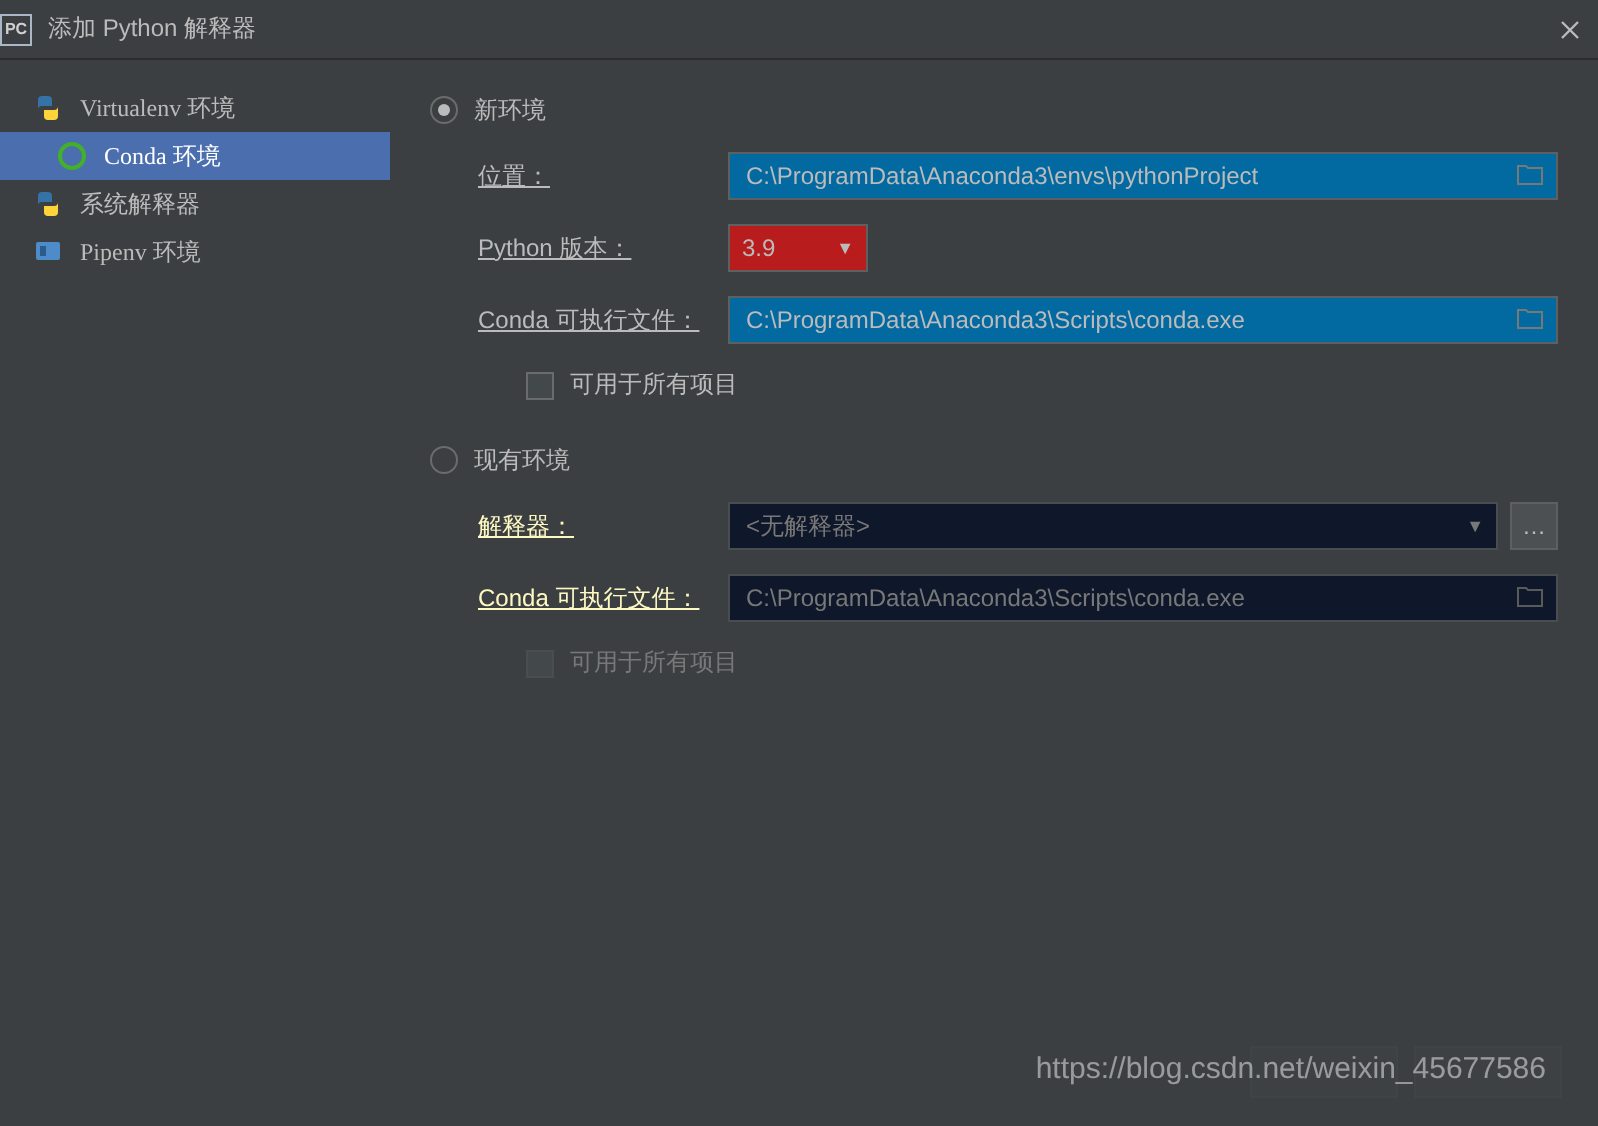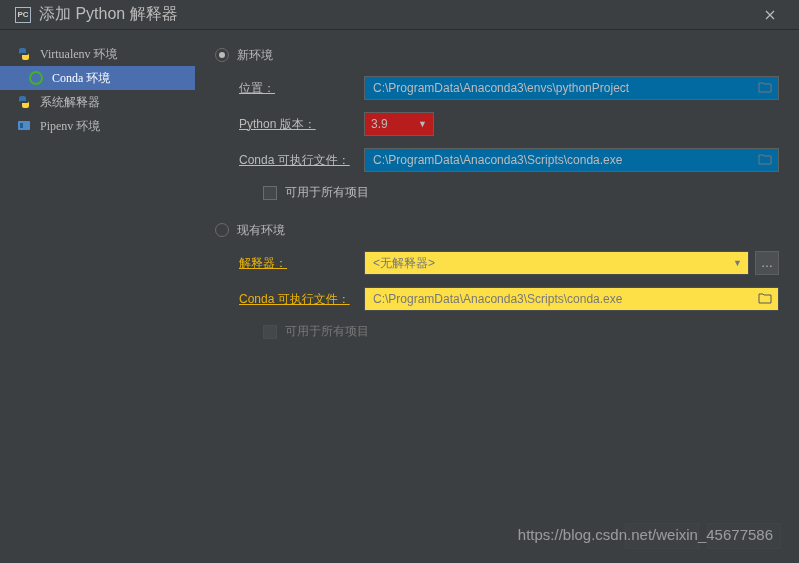--- a/index.html
+++ b/index.html
@@ -8,33 +8,33 @@
       background: #3c3f41;
       font-family: "Microsoft YaHei", "Segoe UI", sans-serif;
       font-size: 12px;
       color: #bbbbbb;
       overflow: hidden;
       position: relative;
     }
     .titlebar {
       display: flex; align-items: center;
       height: 30px;
-      padding: 0 15px;
+      padding: 0 0;
       background: #3c3f41;
       border-bottom: 1px solid #2b2b2b;
     }
     .titlebar .app-icon {
       width: 16px; height: 16px;
       border: 1px solid #a9b7c6;
       background: #3c3f41;
       display: flex; align-items: center; justify-content: center;
       font-size: 8px; color: #d0d0d0; font-weight: bold;
       margin-right: 8px;
     }
-    .titlebar .title { color: #bbbbbb; font-size: 16px; }
+    .titlebar .title { color: #bbbbbb; font-size: 12px; }
     .titlebar .close {
       margin-left: auto; width: 28px; height: 28px;
       display: flex; align-items: center; justify-content: center;
       color: #bbbbbb; font-size: 14px; cursor: pointer;
     }
     .main { display: flex; height: calc(100% - 30px); }
     .sidebar {
       width: 195px;
       background: #3c3f41;
       padding-top: 12px;
@@ -84,34 +84,34 @@
       display: flex; align-items: center;
       margin-bottom: 12px;
       gap: 10px;
     }
     .form-label {
       width: 115px;
       color: #bbbbbb;
       font-size: 12px;
       text-decoration: underline;
     }
-    .form-label.disabled { color: #eab308; }
+    .form-label.disabled { color: #fef9c3; }
     .text-input {
       flex: 1;
       height: 24px;
       background: #0369a1;
       border: 1px solid #5e6060;
       color: #bbbbbb;
       padding: 0 8px 0 8px;
       font-size: 12px;
       display: flex; align-items: center;
       position: relative;
     }
     .text-input.disabled {
-      background: #fde047;
+      background: #0f172a;
       border-color: #4a4d4f;
       color: #787878;
     }
     .browse-icon {
       position: absolute; right: 4px; top: 50%;
       transform: translateY(-50%);
       width: 16px; height: 14px;
       color: #787878;
     }
     .select {

